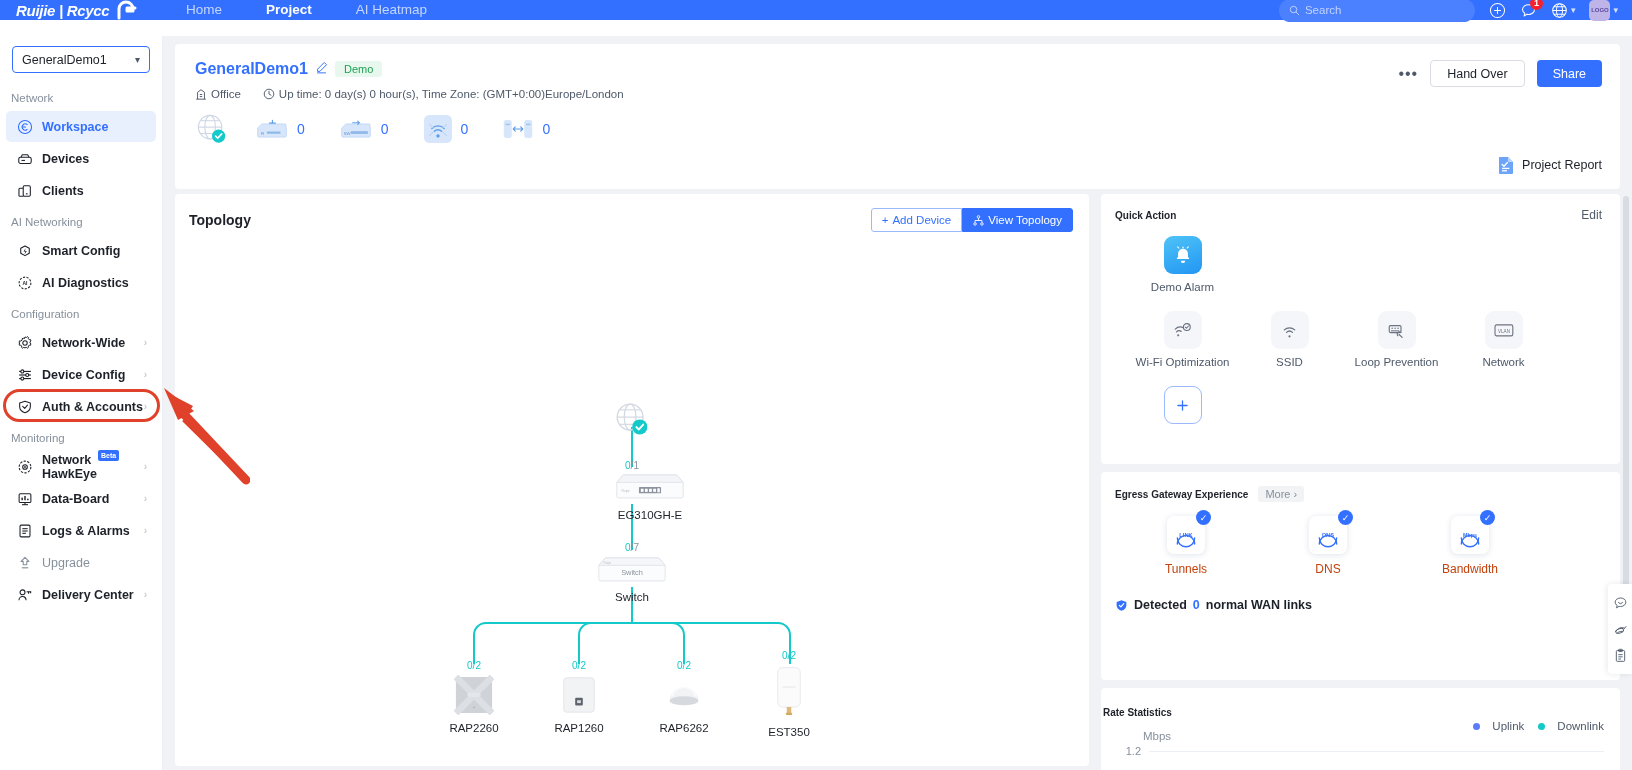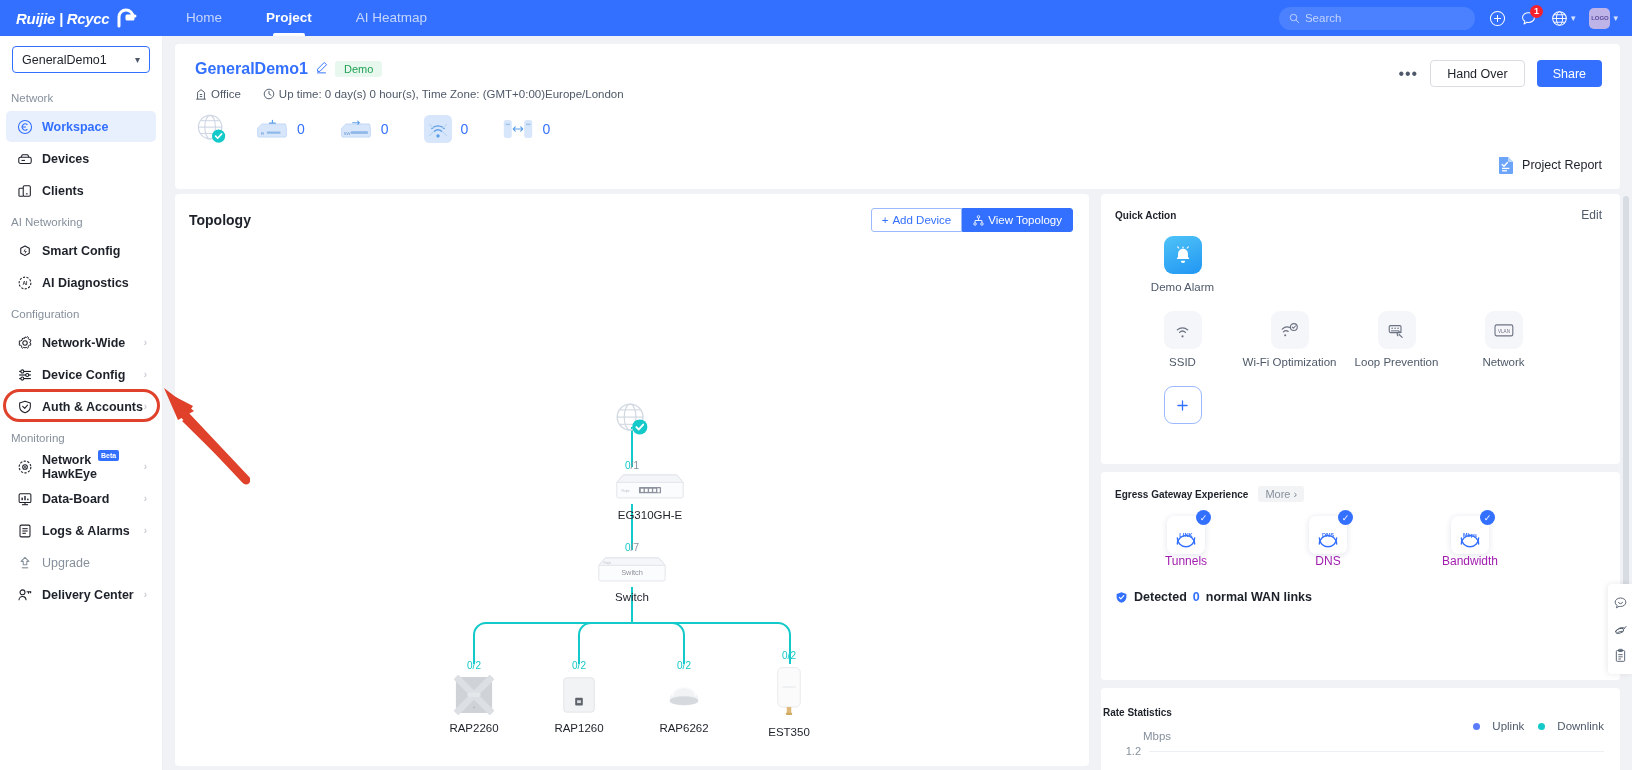--- a/index.html
+++ b/index.html
@@ -7,21 +7,21 @@
     width: 1632px; height: 770px;
     font-family: "Liberation Sans", sans-serif;
     background: #f0f2f5;
     overflow: hidden;
     -webkit-font-smoothing: antialiased;
   }
   .app { position: relative; width: 1632px; height: 770px; background:#fff; }
 
   
   .topnav {
-    position: absolute; left:0; top:0; width:1632px; height:36px;
+    position: absolute; left:0; top:0; width:1632px; height:20px;
     background:#3370ff; display:flex; align-items:center;justify-content:center;
   }
   .brand { display:flex; align-items:center; gap:6px; padding-left:16px; width:150px; }
   .brand-text { color:#fff; font-size:15px; font-weight:bold; font-style:italic; letter-spacing:-0.3px; }
   .brand-logo { width:24px; height:20px; }
   .nav-items { display:flex; align-items:center; height:36px; margin-left:14px; }
   .nav-item {
     position:relative; color:#c5d6ff; font-size:13.5px; padding:0 22px;
     height:36px; line-height:36px; cursor:pointer; white-space:nowrap;
   }
@@ -163,21 +163,21 @@
   .eg-tile {
     position:relative; width:38px; height:38px; border-radius:7px; background:#fff;
     margin:0 auto; display:flex; align-items:center; justify-content:center;
     box-shadow:0 1px 6px rgba(20,40,100,0.13);
   }
   .eg-check {
     position:absolute; top:-6px; right:-6px; width:15px; height:15px;
     border-radius:50%; background:#3370ff; color:#fff; font-size:9px;
     display:flex; align-items:center; justify-content:center;
   }
-  .eg-label { font-size:12px; color:#a21caf; }
+  .eg-label { font-size:12px; color:#c2410c; margin-top:8px; }
   .detected {
     display:flex; align-items:center; gap:6px; padding:22px 0 0 14px;
     font-size:12.5px; color:#1d2129; font-weight:bold;
   }
   .detected .num { color:#3370ff; }
 
   .rate-head { padding:14px 0 0 2px; }
   .rate-axis { position:relative; padding:10px 16px 0 16px; }
   .mbps { font-size:11.5px; color:#86909c; margin-left:26px; }
   .rate-legend { position:absolute; right:16px; top:0; display:flex; gap:14px; align-items:center; }
@@ -667,38 +667,38 @@
                 <path d="M9.6 18.2h4.8a2.4 2.4 0 0 1-4.8 0z" fill="#fff"></path>
               </svg>
             </div>
             <div class="qa-label">Demo Alarm</div>
           </div>
         </div>
         <div class="qa-grid" style="padding-top:18px;">
           <div class="qa-item">
             <div class="qa-tile grey">
               <svg width="19" height="19" viewBox="0 0 22 22">
-                <path d="M11 16.4a1.3 1.3 0 1 0 .01 0" fill="#6b7280"></path>
-                <path d="M7.6 13.2a5 5 0 0 1 6.8 0" fill="none" stroke="#6b7280" stroke-width="1.5" stroke-linecap="round"></path>
-                <path d="M5 10.3a8.8 8.8 0 0 1 12 0" fill="none" stroke="#6b7280" stroke-width="1.5" stroke-linecap="round"></path>
-              </svg>
-            </div>
-            <div class="qa-label">SSID</div>
-          </div>
-          <div class="qa-item">
-            <div class="qa-tile grey">
-              <svg width="19" height="19" viewBox="0 0 22 22">
                 <path d="M6 15.4a1.2 1.2 0 1 0 .01 0" fill="#6b7280"></path>
                 <path d="M4 12.6a4.4 4.4 0 0 1 5.4-.6" fill="none" stroke="#6b7280" stroke-width="1.4" stroke-linecap="round"></path>
                 <path d="M2.6 9.4a8.4 8.4 0 0 1 9.4-1.6" fill="none" stroke="#6b7280" stroke-width="1.4" stroke-linecap="round"></path>
                 <circle cx="16" cy="7" r="4" fill="none" stroke="#6b7280" stroke-width="1.3"></circle>
                 <path d="M14.2 7 15.6 8.4 17.9 5.8" fill="none" stroke="#6b7280" stroke-width="1.2" stroke-linecap="round" stroke-linejoin="round"></path>
               </svg>
             </div>
             <div class="qa-label">Wi-Fi Optimization</div>
+          </div>
+          <div class="qa-item">
+            <div class="qa-tile grey">
+              <svg width="19" height="19" viewBox="0 0 22 22">
+                <path d="M11 16.4a1.3 1.3 0 1 0 .01 0" fill="#6b7280"></path>
+                <path d="M7.6 13.2a5 5 0 0 1 6.8 0" fill="none" stroke="#6b7280" stroke-width="1.5" stroke-linecap="round"></path>
+                <path d="M5 10.3a8.8 8.8 0 0 1 12 0" fill="none" stroke="#6b7280" stroke-width="1.5" stroke-linecap="round"></path>
+              </svg>
+            </div>
+            <div class="qa-label">SSID</div>
           </div>
           <div class="qa-item">
             <div class="qa-tile grey">
               <svg width="19" height="19" viewBox="0 0 22 22">
                 <rect x="2.6" y="5.4" width="13.6" height="8" rx="1.4" fill="none" stroke="#6b7280" stroke-width="1.3"></rect>
                 <circle cx="6" cy="8.4" r="0.9" fill="#6b7280"></circle>
                 <circle cx="9.4" cy="8.4" r="0.9" fill="#6b7280"></circle>
                 <circle cx="12.8" cy="8.4" r="0.9" fill="#6b7280"></circle>
                 <rect x="4.6" y="10.8" width="9.6" height="1.2" fill="#6b7280"></rect>
                 <path d="M13 17.4a2.6 2.6 0 1 1 3.6-3.6" fill="none" stroke="#6b7280" stroke-width="1.3"></path>

